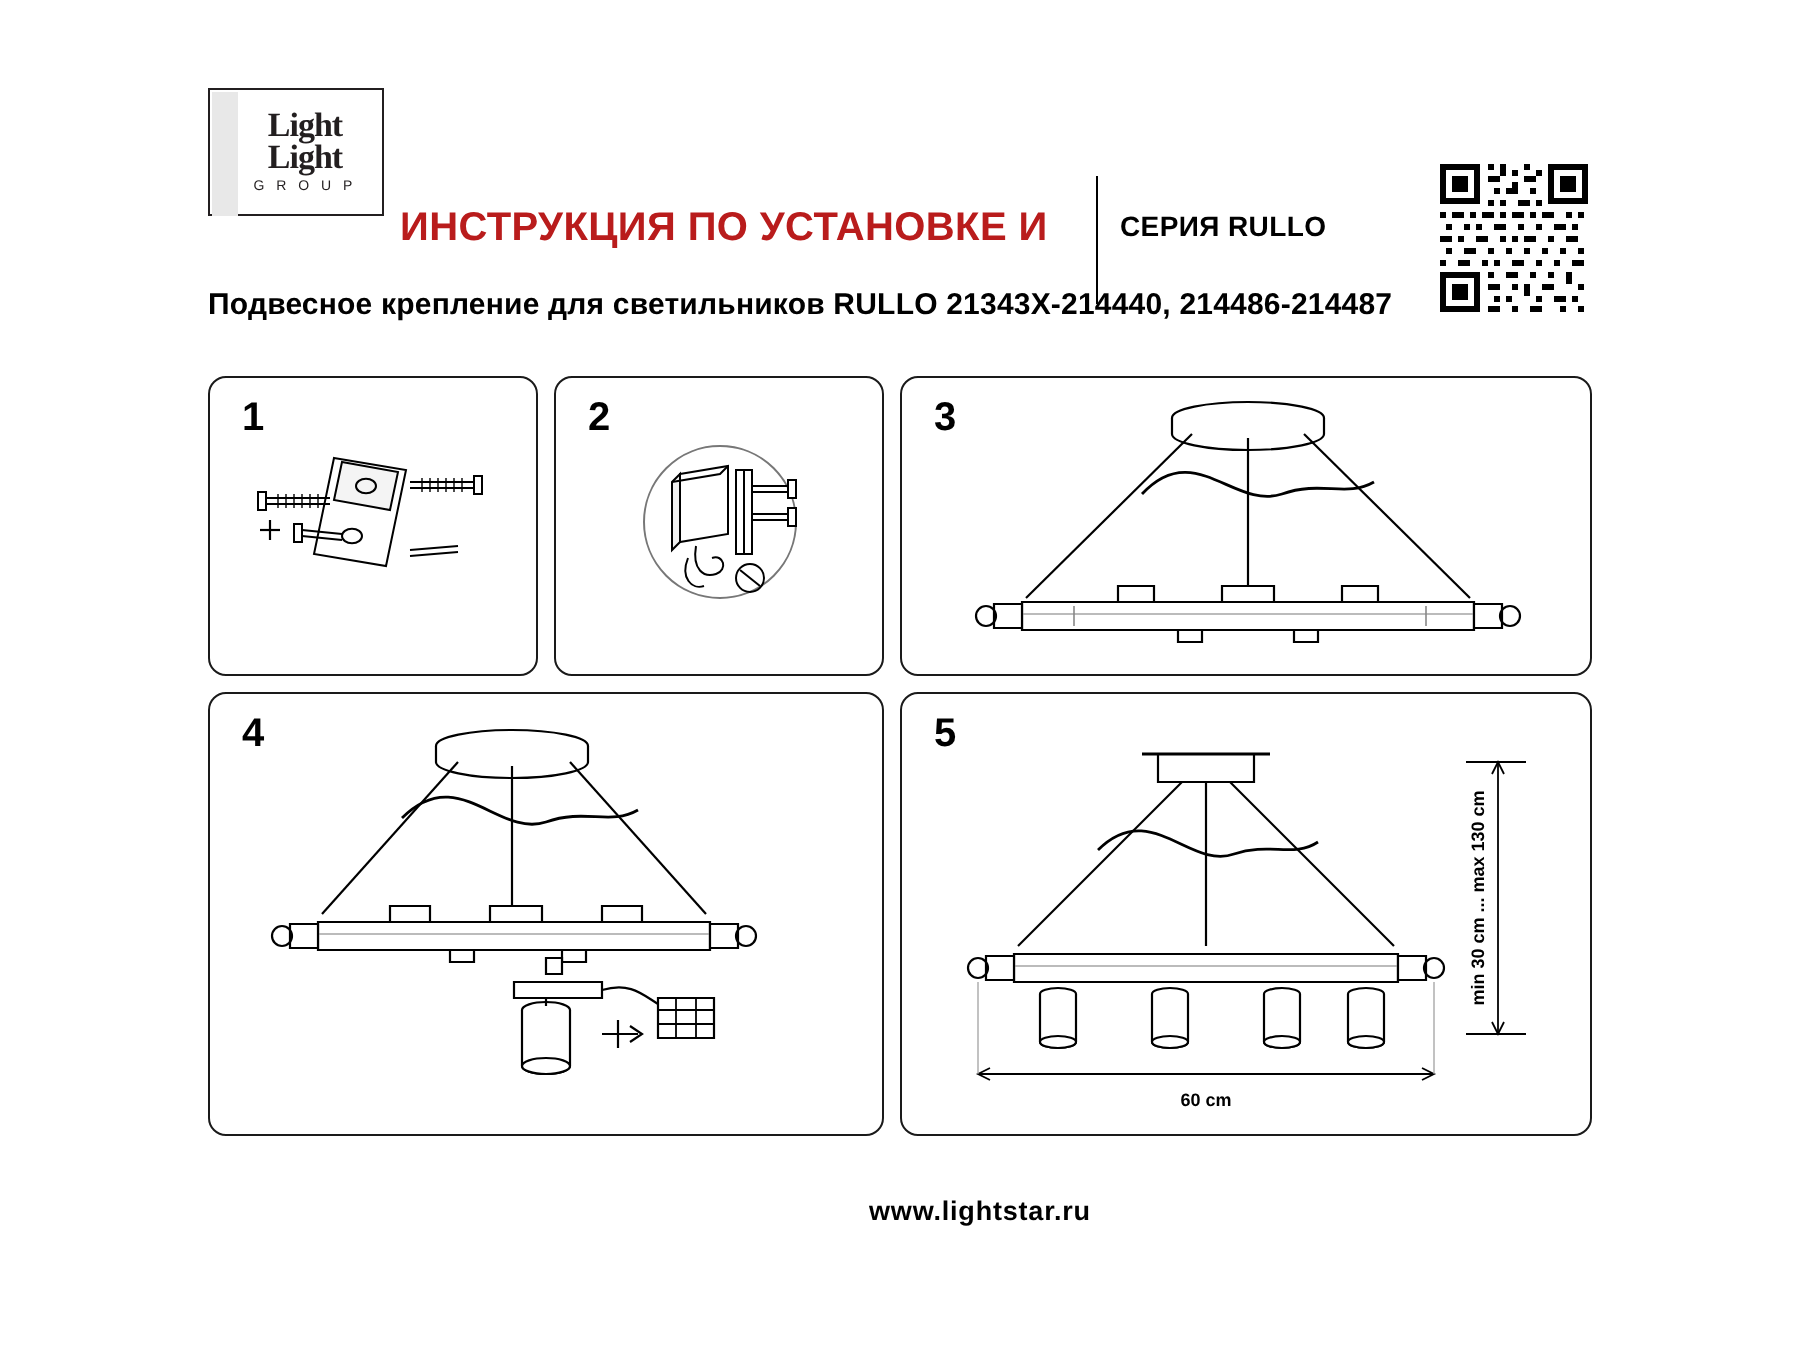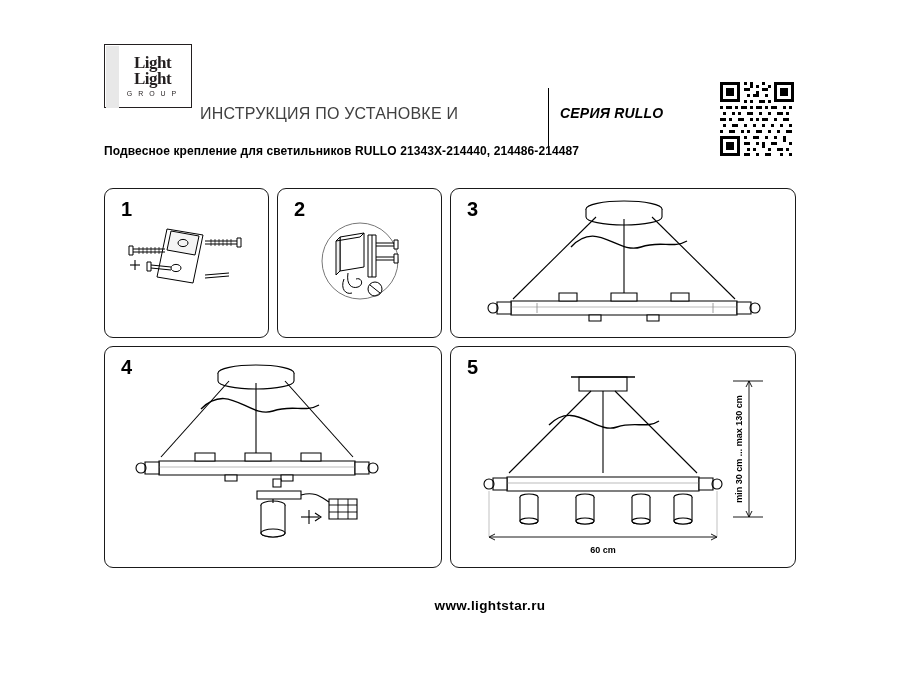--- a/index.html
+++ b/index.html
@@ -78,33 +78,32 @@
     background: #e8e8e8;
   }
 
   .title-block {
     position: absolute;
     left: 96px;
     top: 58px;
     width: 380px;
   }
   .title-line {
-    font-size: 16px;
-    font-weight: normal;
+    font-size: 20px;
+    font-weight: bold;
     line-height: 24px;
-    color: #404040;
+    color: #b91c1c;
     letter-spacing: 0.2px;
   }
 
   .series-block {
     position: absolute;
     left: 456px;
     top: 58px;
     width: 200px;
-    font-style: italic;
   }
   .series-line {
     font-size: 14px;
     font-weight: bold;
     line-height: 23px;
     letter-spacing: 0.2px;
   }
 
   .vrule {
     position: absolute;
@@ -123,21 +122,21 @@
     width: 78px;
     height: 78px;
   }
 
   
   .subtitle {
     position: absolute;
     left: 104px;
     top: 144px;
     width: 720px;
-    font-size: 12px;
+    font-size: 15px;
     font-weight: bold;
     letter-spacing: 0.1px;
   }
 
   
   .panel {
     position: absolute;
     border: 1px solid #1a1a1a;
     border-radius: 9px;
     box-sizing: border-box;

